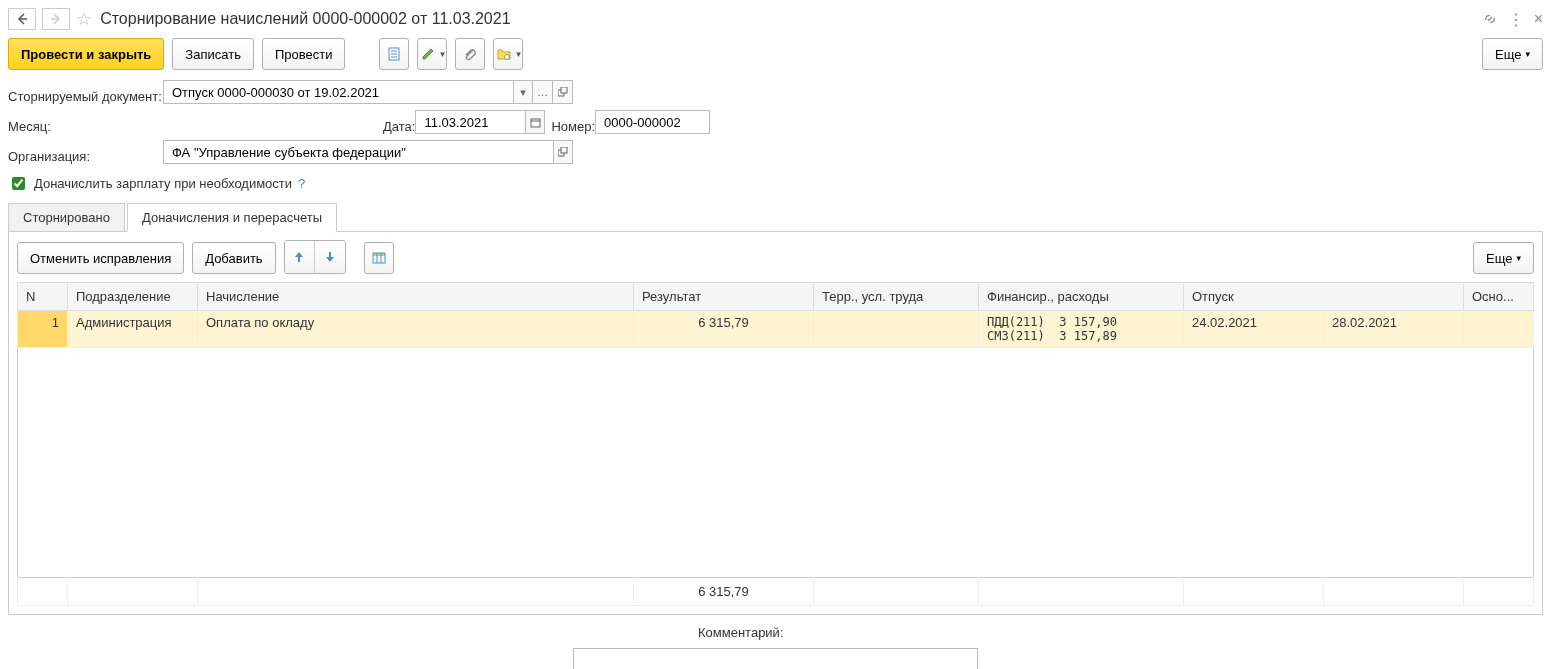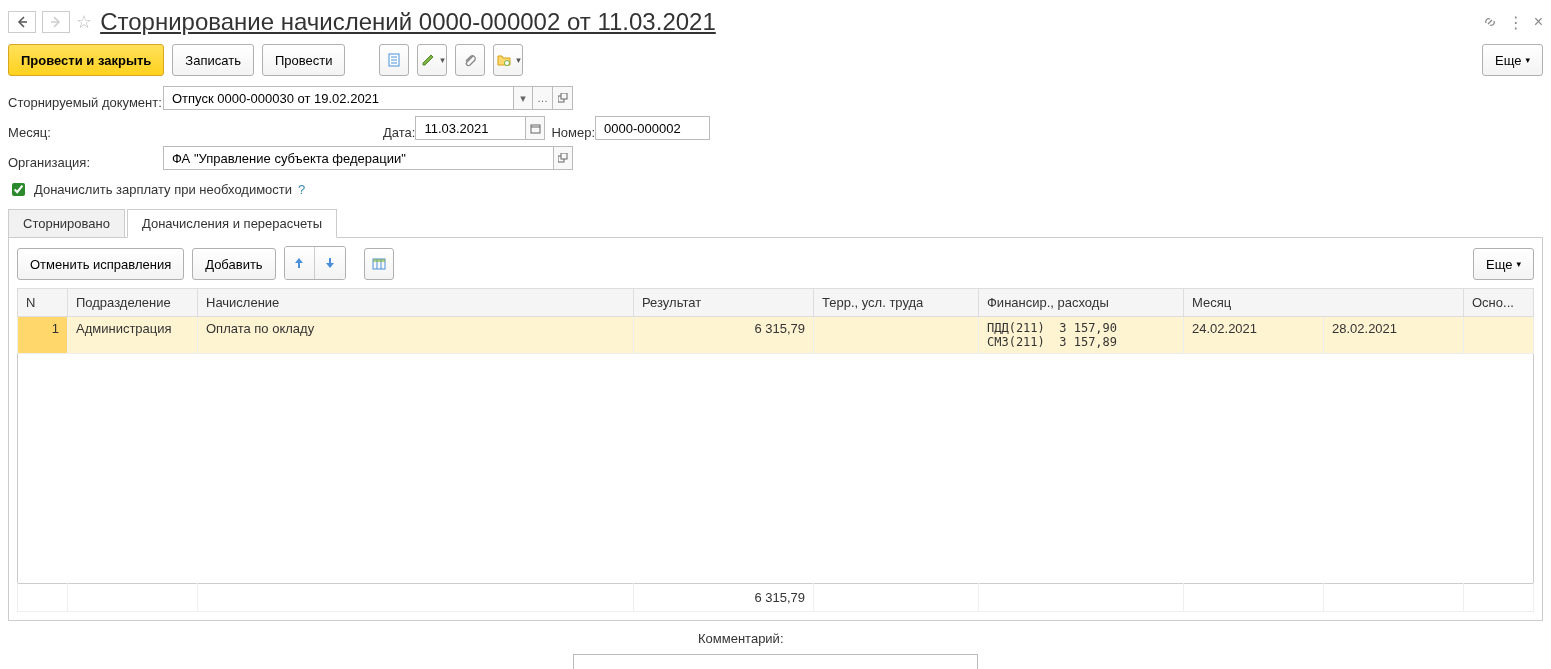--- a/index.html
+++ b/index.html
@@ -23,21 +23,21 @@
     border: 1px solid #ccc;
     background: #fff;
     cursor: pointer;
     display: inline-flex;
     align-items: center;
     justify-content: center;
     color: #555;
   }
   .nav-btn.disabled { color: #ccc; }
   .star-icon { color: #bbb; font-size: 18px; }
-  .page-title { font-size: 24px; font-weight: normal; margin-left: 2px; text-decoration: underline; }
+  .page-title { font-size: 16px; font-weight: normal; margin-left: 2px; }
   .title-right { margin-left: auto; display: flex; gap: 10px; align-items: center; color: #888; }
   .title-right span { cursor: pointer; }
   
   .toolbar {
     display: flex;
     align-items: center;
     gap: 8px;
     padding-bottom: 10px;
   }
   .btn {
@@ -138,21 +138,21 @@
     overflow: hidden;
     text-overflow: ellipsis;
   }
   .grid td {
     border: 1px solid #eee;
     padding: 4px 8px;
     vertical-align: top;
   }
   .grid tbody tr.sel td { background: #fff4d2; }
   .grid tbody tr.sel td:first-child { background: #ffd76b; text-align: right; }
-  .grid td.num { text-align: right; }
+  .grid td.num { text-align: center; }
   .mono { font-family: Consolas, monospace; font-size: 12px; white-space: pre; }
   
   .grid tfoot td { border-top: 1px solid #ccc; padding: 6px 8px; }
   
   .footer-row { display: flex; align-items: center; gap: 8px; margin-top: 10px; flex-direction: column; }
   
   svg { display: block; }
   .move-group { display: inline-flex; border: 1px solid #b0b0b0; border-radius: 3px; overflow: hidden; }
   .move-group .btn.icon-only { border: none; border-right: 1px solid #ccc; border-radius: 0; }
   .move-group .btn.icon-only:last-child { border-right: none; }
@@ -334,21 +334,21 @@
       <col style="width:70px;">
     </colgroup>
     <thead>
       <tr>
         <th>N</th>
         <th>Подразделение</th>
         <th>Начисление</th>
         <th>Результат</th>
         <th>Терр., усл. труда</th>
         <th>Финансир., расходы</th>
-        <th colspan="2">Месяц</th>
+        <th colspan="2">Отпуск</th>
         <th>Осно...</th>
       </tr>
     </thead>
     <tbody>
       <tr class="sel">
         <td class="num">1</td>
         <td>Администрация</td>
         <td>Оплата по окладу</td>
         <td class="num">6 315,79</td>
         <td></td>

